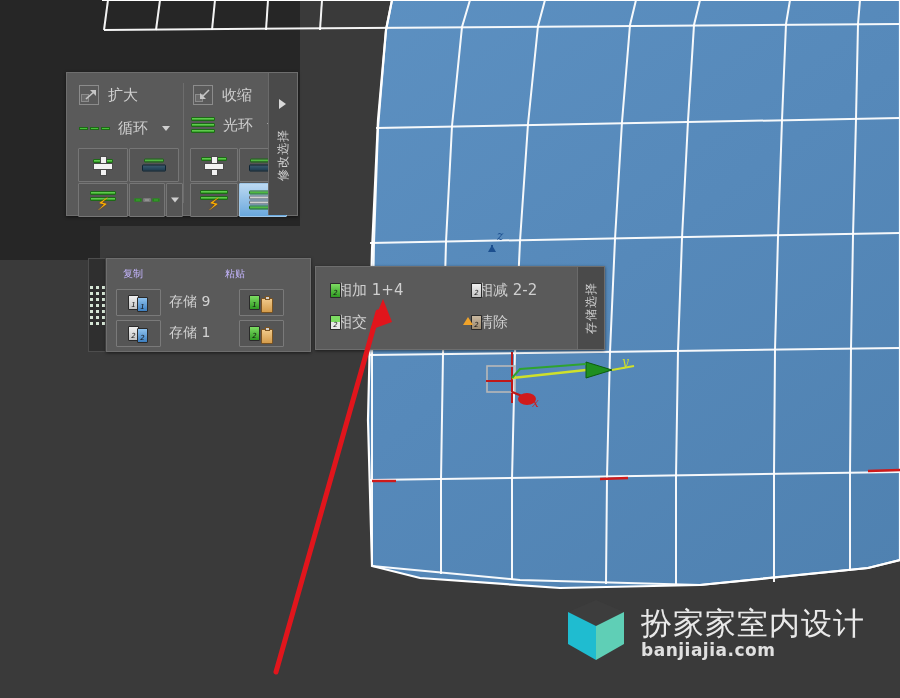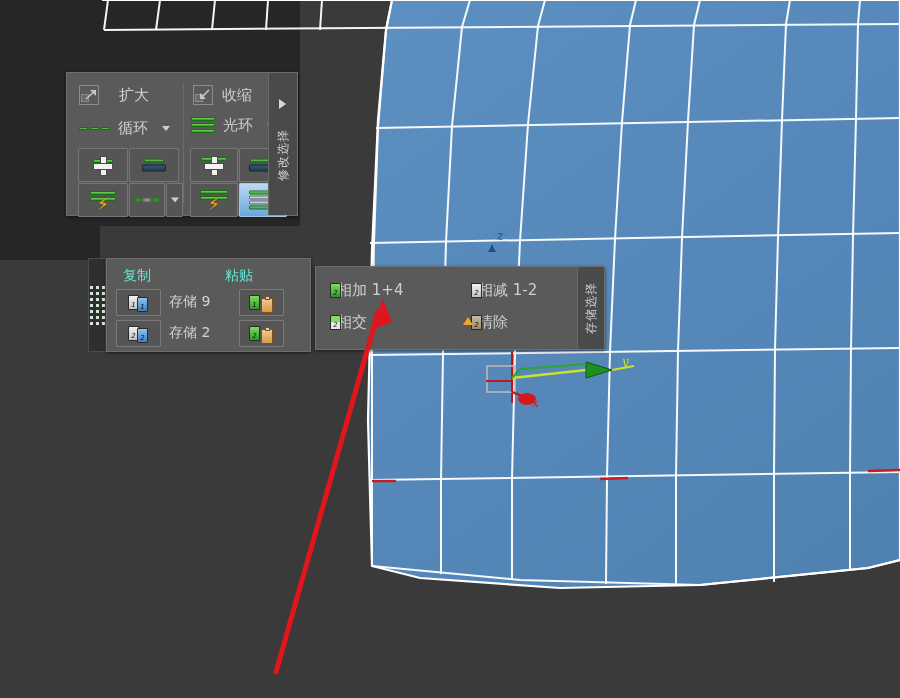--- a/index.html
+++ b/index.html
@@ -72,21 +72,21 @@
         color:#ffb400;font-size:17px;text-shadow:0 0 2px #803a00;line-height:1;}
 
   
   #cp{left:106px;top:258px;width:205px;height:94px;}
   .grip{position:absolute;left:88px;top:258px;width:18px;height:94px;background:#2f2f2f;
         border:1px solid #4d4d4d;box-sizing:border-box;
         display:flex;align-items:center;justify-content:center;}
   .grip .dots{display:grid;grid-template-columns:repeat(3,3px);gap:3px;}
   .grip .dots i{width:3px;height:3px;background:#d6e6d6;display:block;}
 
-  .cp-hd{position:absolute;color:#5eead4;font-size:14px;}
+  .cp-hd{position:absolute;color:#c4b5fd;font-size:10px;}
   .cp-txt{position:absolute;color:#d2d2d2;font-size:14px;}
   .sbtn{position:absolute;width:45px;height:27px;background:#555;border:1px solid #7a7a7a;
         box-sizing:border-box;border-radius:1px;}
 
   .cl{position:absolute;width:11px;height:15px;border:1px solid #2a2a2a;box-sizing:border-box;border-radius:1px;}
   .cl.blue{background:linear-gradient(#8fc3ef,#3d7fc0);}
   .cl.green{background:linear-gradient(#7ddc62,#2f9a22);}
   .cl.white{background:linear-gradient(#f0f0f0,#c4c4c4);}
   .cl .num{position:absolute;left:0;right:0;bottom:0;font-size:7px;color:#111;text-align:center;line-height:7px;}
   .clip{position:absolute;width:12px;height:15px;background:linear-gradient(#f0c98a,#d49c4b);
@@ -186,21 +186,21 @@
   </svg>
 
   <div class="axlbl" style="left:497px;top:229px;color:#1c4f8f;">z</div>
   <div class="axlbl" style="left:622px;top:355px;color:#cfe02a;">y</div>
   <div class="axlbl" style="left:532px;top:396px;color:#d11a1a;">x</div>
 
   <div class="panel" id="ribbon">
     <div class="panel-inner">
       <div class="colsplit"></div>
 
-      <div class="rib-row" style="left:12px;top:12px;gap:20px;">
+      <div class="rib-row" style="left:12px;top:12px;gap:9px;">
         <span class="icon-box">
           <i class="q" style="left:1px;top:8px;"></i>
           <svg width="20" height="20" style="position:absolute;left:0;top:0;">
             <path d="M6,13 L15,5" stroke="#c6c6c6" stroke-width="1.6" fill="none"></path>
             <path d="M16,4 L16,10 L10,4 Z" fill="#c6c6c6"></path>
           </svg>
         </span>
         <span class="rib-lbl">扩大</span>
       </div>
 
@@ -352,21 +352,21 @@
       </div>
 
       <div class="sbtn" style="left:9px;top:61px;">
         <span class="cl white" style="left:11px;top:5px;">
           <i class="num">2</i>
         </span>
         <span class="cl blue" style="left:20px;top:7px;">
           <i class="num">2</i>
         </span>
       </div>
-      <div class="cp-txt" style="left:62px;top:65px;">存储 2</div>
+      <div class="cp-txt" style="left:62px;top:65px;">存储 1</div>
       <div class="sbtn" style="left:132px;top:61px;">
         <span class="cl green" style="left:9px;top:5px;">
           <i class="num">2</i>
         </span>
         <span class="clip" style="left:21px;top:8px;"></span>
       </div>
     </div>
   </div>
 
   <div class="panel" id="ops">
@@ -386,21 +386,21 @@
 
       <div class="op" style="left:155px;top:16px;">
         <span class="icpair">
           <i class="cl green">
               <i class="num">1</i>
             </i>
             <i class="cl white">
               <i class="num">2</i>
             </i>
         </span>
-        <span class="oplbl">相减 1-2</span>
+        <span class="oplbl">相减 2-2</span>
       </div>
 
       <div class="op" style="left:14px;top:48px;">
         <span class="icpair">
           <i class="cl white" style="background:linear-gradient(#7ddc62 48%,#e8e8e8 48%);">
               <i class="num">1</i>
             </i>
           <i class="cl white" style="background:linear-gradient(#7ddc62 48%,#e8e8e8 48%);">
               <i class="num">2</i>
             </i>
@@ -425,14 +425,25 @@
         <span class="vlabel flip">存储选择</span>
       </div>
     </div>
   </div>
 
   <svg width="900" height="698" style="position:absolute;left:0;top:0;pointer-events:none;">
     <path d="M276,672 L378,312" stroke="#e1151c" stroke-width="5" fill="none" stroke-linecap="round"></path>
     <path d="M383,299 L370,330 L392,322 Z" fill="#e1151c"></path>
   </svg>
 
+  <div id="wm">
+    <svg width="62" height="68">
+      <path d="M31,2 L59,14 L31,28 L3,14 Z" fill="#3d3d3d"></path>
+      <path d="M3,14 L31,28 L31,62 L3,46 Z" fill="#1fbcd0"></path>
+      <path d="M59,14 L31,28 L31,62 L59,46 Z" fill="#5fcfb6"></path>
+    </svg>
+    <div class="wmtxt">
+      <div class="wm1">扮家家室内设计</div>
+      <div class="wm2">banjiajia.com</div>
+    </div>
+  </div>
 
 </div>
 
 </body></html>

